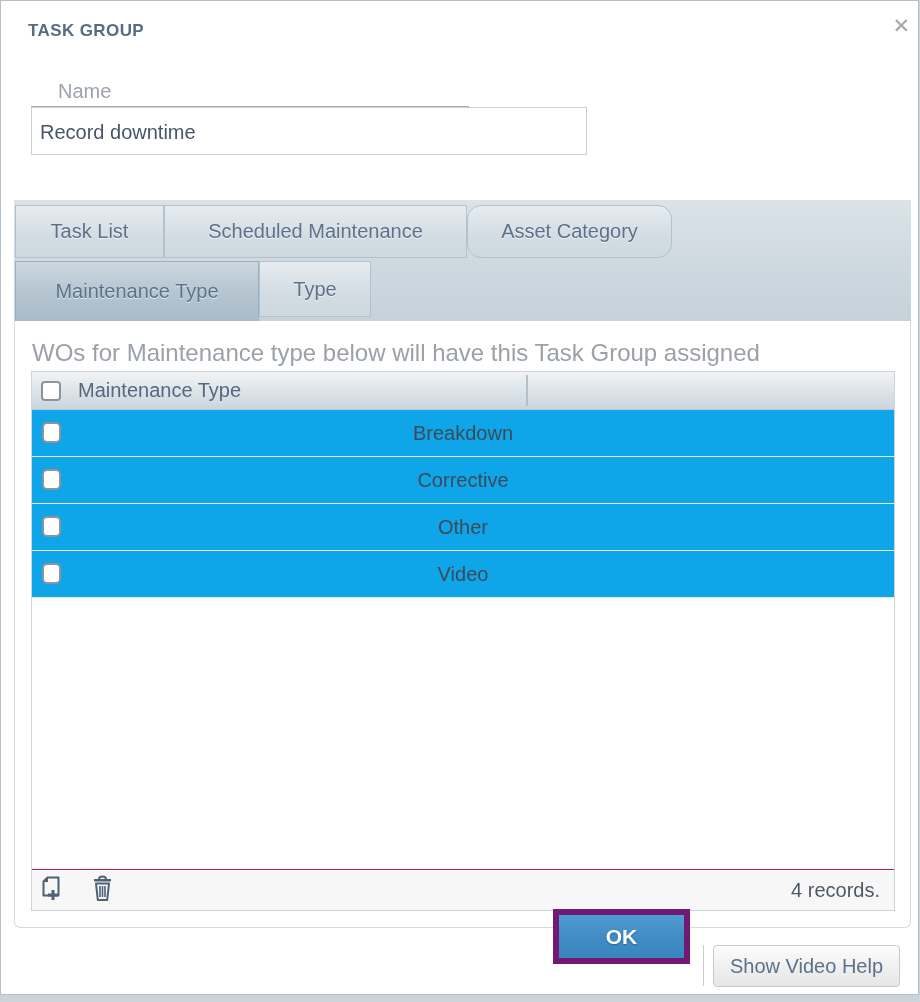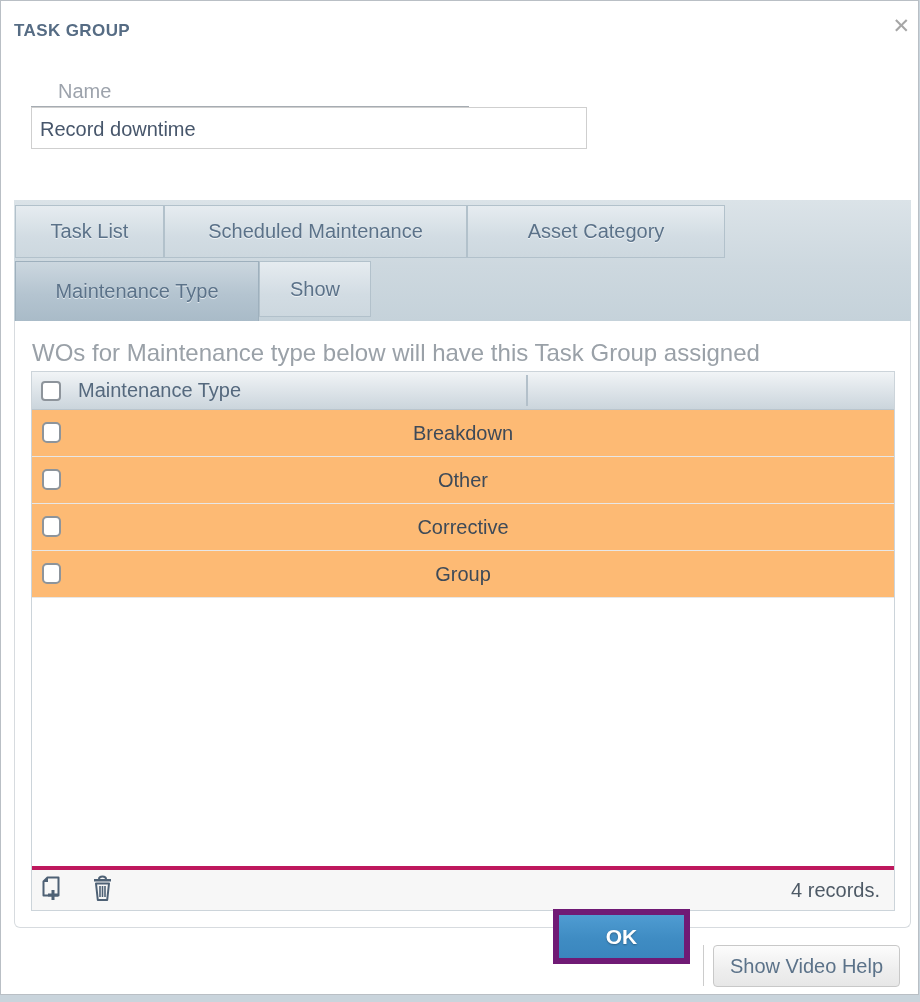--- a/index.html
+++ b/index.html
@@ -10,40 +10,40 @@
     font-family:"Liberation Sans", sans-serif;
     overflow:hidden;
   }
   .dialog {
     position:absolute; left:0; top:0;
     width:917px; height:993px;
     background:#ffffff;
     border:1px solid #b9bfc5;
   }
   .dialog-title {
-    position:absolute; left:13px; top:20px;
+    position:absolute; left:27px; top:20px;
     font-size:17px; font-weight:600; letter-spacing:0.4px;
     color:#566c84;
   }
   .close-x {
     position:absolute; right:8px; top:14px;
     font-size:21px; color:#a6a6a6; cursor:pointer;
     line-height:1;
   }
   .name-label {
     position:absolute; left:31px; top:79px;
     font-size:20px; color:#9da3ac;margin-left:26px;
   }
   .input-topline {
     position:absolute; left:30px; top:105px;
     width:438px; height:2px; background:#a6acb2;
   }
   .name-input {
     position:absolute; left:30px; top:106px;
-    width:556px; height:42px;
+    width:556px; height:48px;
     box-sizing:border-box;
     border:1px solid #cfcfcf;
     padding:2px 0 0 8px;
     font-size:20px; color:#47566b;
     font-family:"Liberation Sans", sans-serif;
     background:#fff;
     outline:none;
   }
   .tabstrip {
     position:absolute; left:13px; top:199px;
@@ -54,21 +54,21 @@
     position:absolute; box-sizing:border-box;
     display:flex; align-items:center; justify-content:center;
     font-size:20px; color:#5b7289;
     text-shadow:0 1px 0 rgba(255,255,255,0.65);
     border:1px solid #b2c1cb;
     background:linear-gradient(180deg,#e6ecf0 0%,#d2dce3 60%,#cdd8df 100%);
     cursor:pointer;
   }
   .tab-task-list   { left:1px;   top:5px;  width:149px; height:53px; }
   .tab-sched       { left:150px; top:5px;  width:303px; height:53px; }
-  .tab-asset       { left:453px; top:5px;  width:258px; height:53px; }
+  .tab-asset       { left:453px; top:5px;  width:205px; height:53px;border-radius:14px; }
   .tab-mtype       { left:1px;   top:61px; width:244px; height:60px;
                      background:linear-gradient(180deg,#ccd7df 0%,#b4c4d0 55%,#a9bbc8 100%);
                      border-color:#9eb0bd; border-bottom:none; }
   .tab-files       { left:245px; top:61px; width:112px; height:56px; }
   .tab-pointer {
     position:absolute; left:122px; top:320px;
     width:0; height:0;
     border-left:11px solid transparent;
     border-right:11px solid transparent;
     border-top:9px solid #a6bac9;
@@ -109,36 +109,36 @@
   .cb-header { width:20px; height:20px; border-radius:4px; margin-left:9px; }
   .grid-header-label {
     margin-left:17px; font-size:20px; color:#55697e;
   }
   .grid-header-divider {
     position:absolute; left:494px; top:3px;
     width:2px; height:31px; background:#b3c0ca;
   }
   .grid-row {
     flex:none; height:46px;
-    background:#fdba74;
+    background:#0ea5e9;
     border-bottom:1px solid #e7e7e7;
     position:relative;
     display:flex; align-items:center; justify-content:center;
     cursor:pointer;
   }
   .cb-row {
     position:absolute; left:10px; top:12px;
     width:19px; height:21px; border-radius:5px;
   }
   .grid-row-label { font-size:20px; color:#3e4a58; }
   .grid-filler { flex:1; background:#fff; }
   .grid-footer {
     flex:none; height:40px;
     background:#f7f7f7;
-    border-top:4px solid #be185d;
+    border-top:1px solid #be185d;
     display:flex; align-items:center;
     padding:0 14px 0 8px;
   }
   .icon-btn {
     background:none; border:none; cursor:pointer;
     padding:0; margin-right:30px;
     display:flex; align-items:center;
   }
   .records-text {
     margin-left:auto;
@@ -193,21 +193,21 @@
     <div class="tab tab-task-list">
       <span>Task List</span>
     </div>
     <div class="tab tab-asset">
       <span>Asset Category</span>
     </div>
     <div class="tab tab-mtype">
       <span>Maintenance Type</span>
     </div>
     <div class="tab tab-files">
-      <span>Show</span>
+      <span>Type</span>
     </div>
   </div>
   <div class="tab-pointer"></div>
 
   <div class="panel"></div>
 
   <div class="panel-heading">WOs for Maintenance type below will have this Task Group assigned</div>
 
   <div class="grid">
 
@@ -216,29 +216,29 @@
       <div class="grid-header-label">Maintenance Type</div>
       <div class="grid-header-divider"></div>
     </div>
 
     <div class="grid-row">
       <div class="cb cb-row"></div>
       <div class="grid-row-label">Breakdown</div>
     </div>
     <div class="grid-row">
       <div class="cb cb-row"></div>
+      <div class="grid-row-label">Corrective</div>
+    </div>
+    <div class="grid-row">
+      <div class="cb cb-row"></div>
       <div class="grid-row-label">Other</div>
     </div>
     <div class="grid-row">
       <div class="cb cb-row"></div>
-      <div class="grid-row-label">Corrective</div>
-    </div>
-    <div class="grid-row">
-      <div class="cb cb-row"></div>
-      <div class="grid-row-label">Group</div>
+      <div class="grid-row-label">Video</div>
     </div>
 
     <div class="grid-filler"></div>
 
     <div class="grid-footer">
       <button class="icon-btn">
         <span>
           <svg width="22" height="27" viewBox="0 0 22 27">
             <path d="M7.5 2.5 H18.5 V20.5 H3.5 V6.5 Z" fill="none" stroke="#4e6175" stroke-width="2" stroke-linejoin="round"></path>
             <path d="M8 2 L3 7 L8 7 Z" fill="#4e6175"></path>

